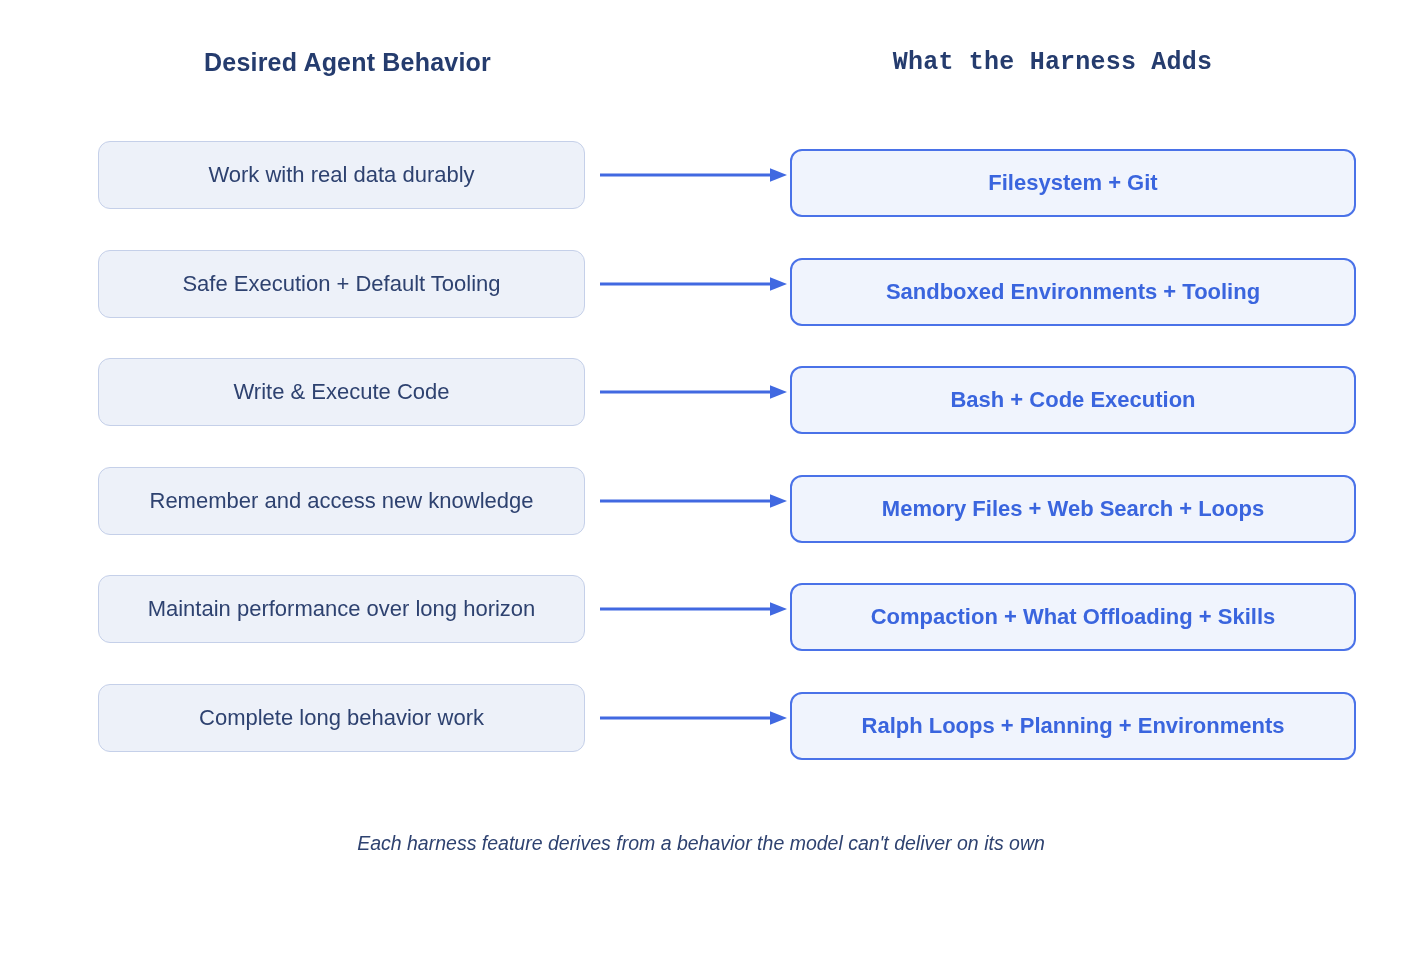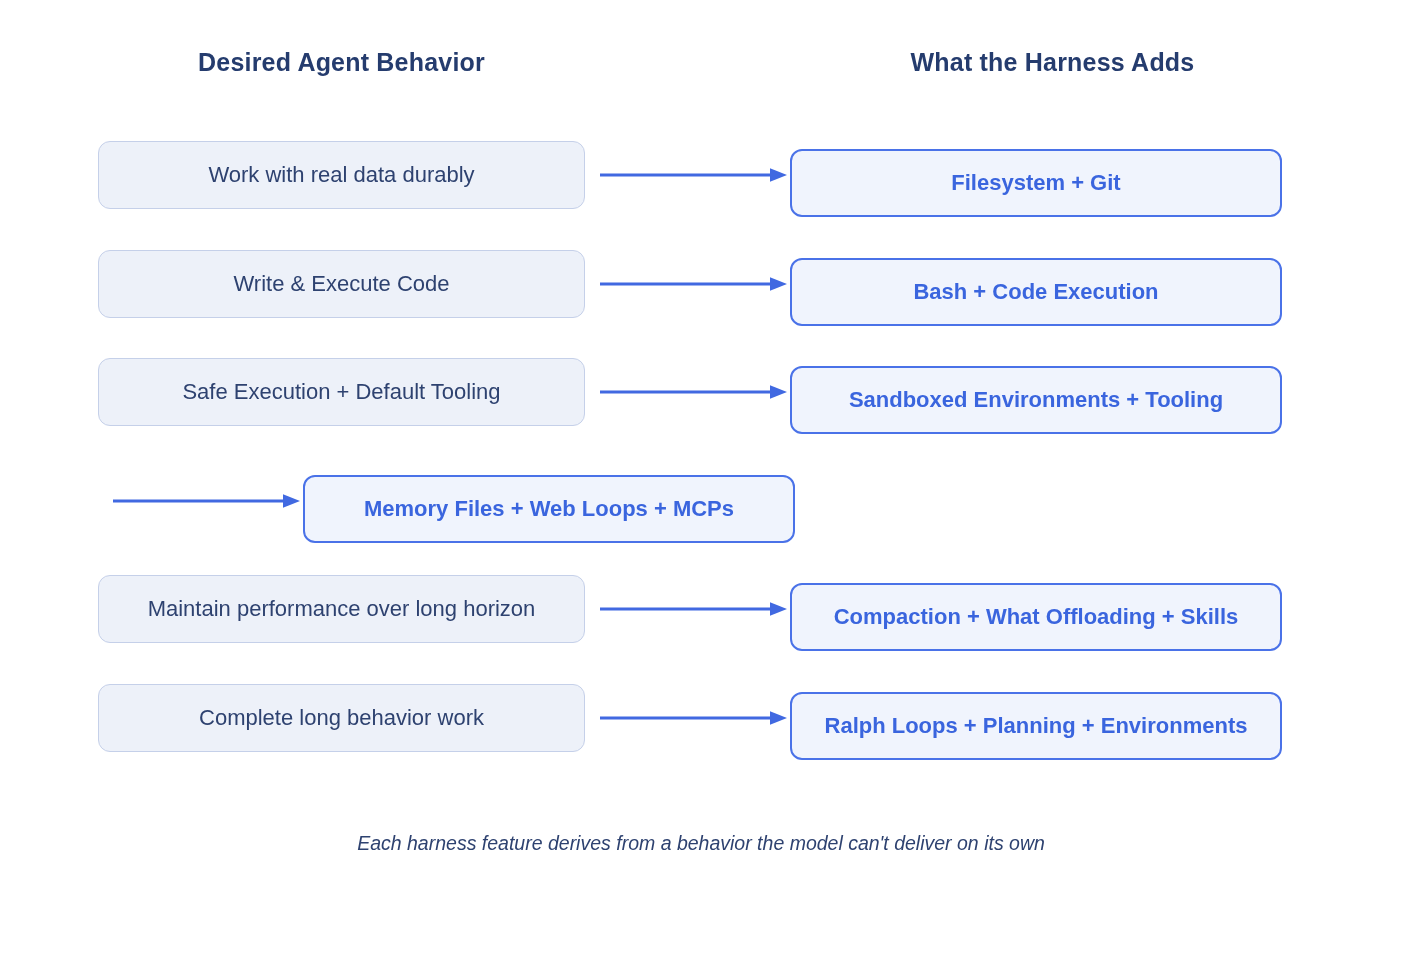--- a/index.html
+++ b/index.html
@@ -27,22 +27,22 @@
 
   .col-header {
     position: absolute;
     top: 48px;
     text-align: center;
     font-size: 25px;
     font-weight: 700;
     color: var(--navy-heading);
     letter-spacing: 0.2px;
   }
-  .col-header.left  { left: 98px;  width: 487px; }
-  .col-header.right { left: 790px; width: 525px; }
+  .col-header.left  { left: 104px;  width: 487px; }
+  .col-header.right { left: 790px; width: 525px; font-family: Liberation Mono, monospace; }
 
   .rows {
     position: absolute;
     left: 98px;
     top: 141px;
     display: flex;
     flex-direction: column;
     row-gap: 40.6px;
   }
 
@@ -62,21 +62,21 @@
   }
   .box.behavior {
     width: 487px;
     background: var(--left-bg);
     border: 1.5px solid var(--left-border);
     color: var(--navy-body);
     font-size: 22px;
     font-weight: 400;
   }
   .box.harness {
-    width: 492px;
+    width: 566px;
     background: var(--right-bg);
     border: 2px solid var(--right-border);
     color: var(--right-text);
     font-size: 22px;
     font-weight: 700;
     margin-top: 16px;
   }
 
   .arrow-zone {
     width: 205px;
@@ -122,57 +122,60 @@
           <polygon class="arrow-head" points="185,3.2 202,10 185,16.8"></polygon>
         </svg>
       </div>
       <div class="box harness">
         <span>Filesystem + Git</span>
       </div>
     </div>
 
     <div class="row">
       <div class="box behavior">
+        <span>Safe Execution + Default Tooling</span>
+      </div>
+      <div class="arrow-zone">
+        <svg width="205" height="20" viewBox="0 0 205 20">
+          <line class="arrow-line" x1="15" y1="10" x2="187" y2="10"></line>
+          <polygon class="arrow-head" points="185,3.2 202,10 185,16.8"></polygon>
+        </svg>
+      </div>
+      <div class="box harness">
+        <span>Sandboxed Environments + Tooling</span>
+      </div>
+    </div>
+
+    <div class="row">
+      <div class="box behavior">
         <span>Write &amp; Execute Code</span>
       </div>
       <div class="arrow-zone">
         <svg width="205" height="20" viewBox="0 0 205 20">
           <line class="arrow-line" x1="15" y1="10" x2="187" y2="10"></line>
           <polygon class="arrow-head" points="185,3.2 202,10 185,16.8"></polygon>
         </svg>
       </div>
       <div class="box harness">
         <span>Bash + Code Execution</span>
       </div>
     </div>
 
     <div class="row">
       <div class="box behavior">
-        <span>Safe Execution + Default Tooling</span>
-      </div>
-      <div class="arrow-zone">
-        <svg width="205" height="20" viewBox="0 0 205 20">
-          <line class="arrow-line" x1="15" y1="10" x2="187" y2="10"></line>
-          <polygon class="arrow-head" points="185,3.2 202,10 185,16.8"></polygon>
-        </svg>
-      </div>
-      <div class="box harness">
-        <span>Sandboxed Environments + Tooling</span>
-      </div>
-    </div>
-
-    <div class="row">
-      <div class="arrow-zone">
-        <svg width="205" height="20" viewBox="0 0 205 20">
-          <line class="arrow-line" x1="15" y1="10" x2="187" y2="10"></line>
-          <polygon class="arrow-head" points="185,3.2 202,10 185,16.8"></polygon>
-        </svg>
-      </div>
-      <div class="box harness">
-        <span>Memory Files + Web Loops + MCPs</span>
+        <span>Remember and access new knowledge</span>
+      </div>
+      <div class="arrow-zone">
+        <svg width="205" height="20" viewBox="0 0 205 20">
+          <line class="arrow-line" x1="15" y1="10" x2="187" y2="10"></line>
+          <polygon class="arrow-head" points="185,3.2 202,10 185,16.8"></polygon>
+        </svg>
+      </div>
+      <div class="box harness">
+        <span>Memory Files + Web Search + Loops</span>
       </div>
     </div>
 
     <div class="row">
       <div class="box behavior">
         <span>Maintain performance over long horizon</span>
       </div>
       <div class="arrow-zone">
         <svg width="205" height="20" viewBox="0 0 205 20">
           <line class="arrow-line" x1="15" y1="10" x2="187" y2="10"></line>

